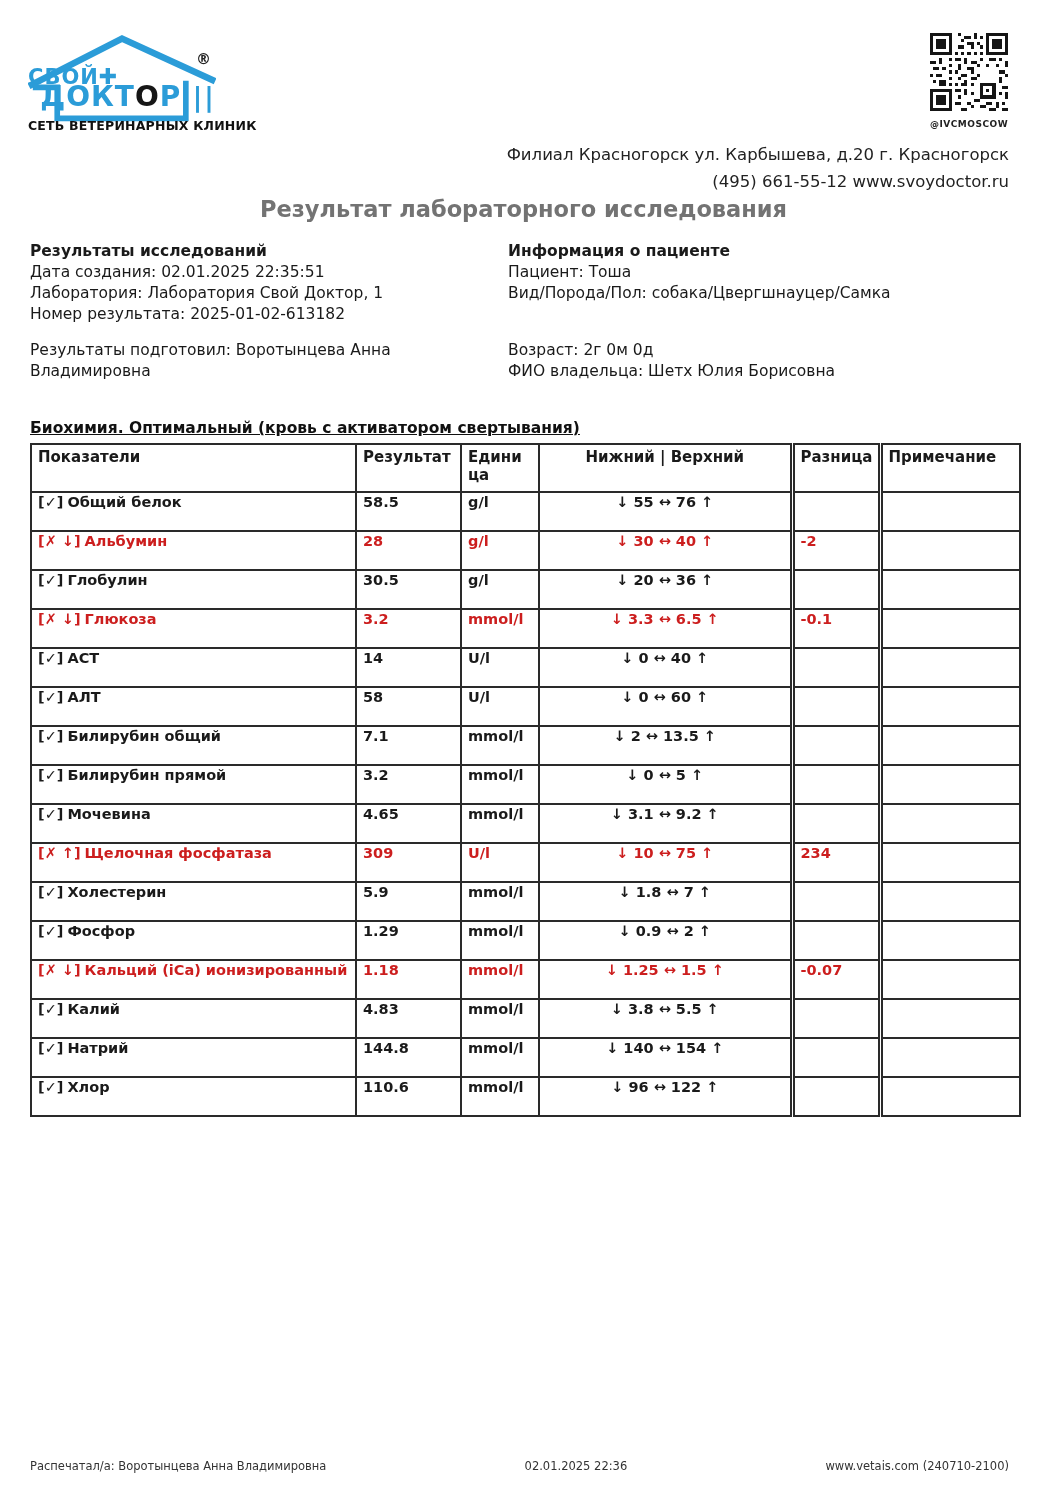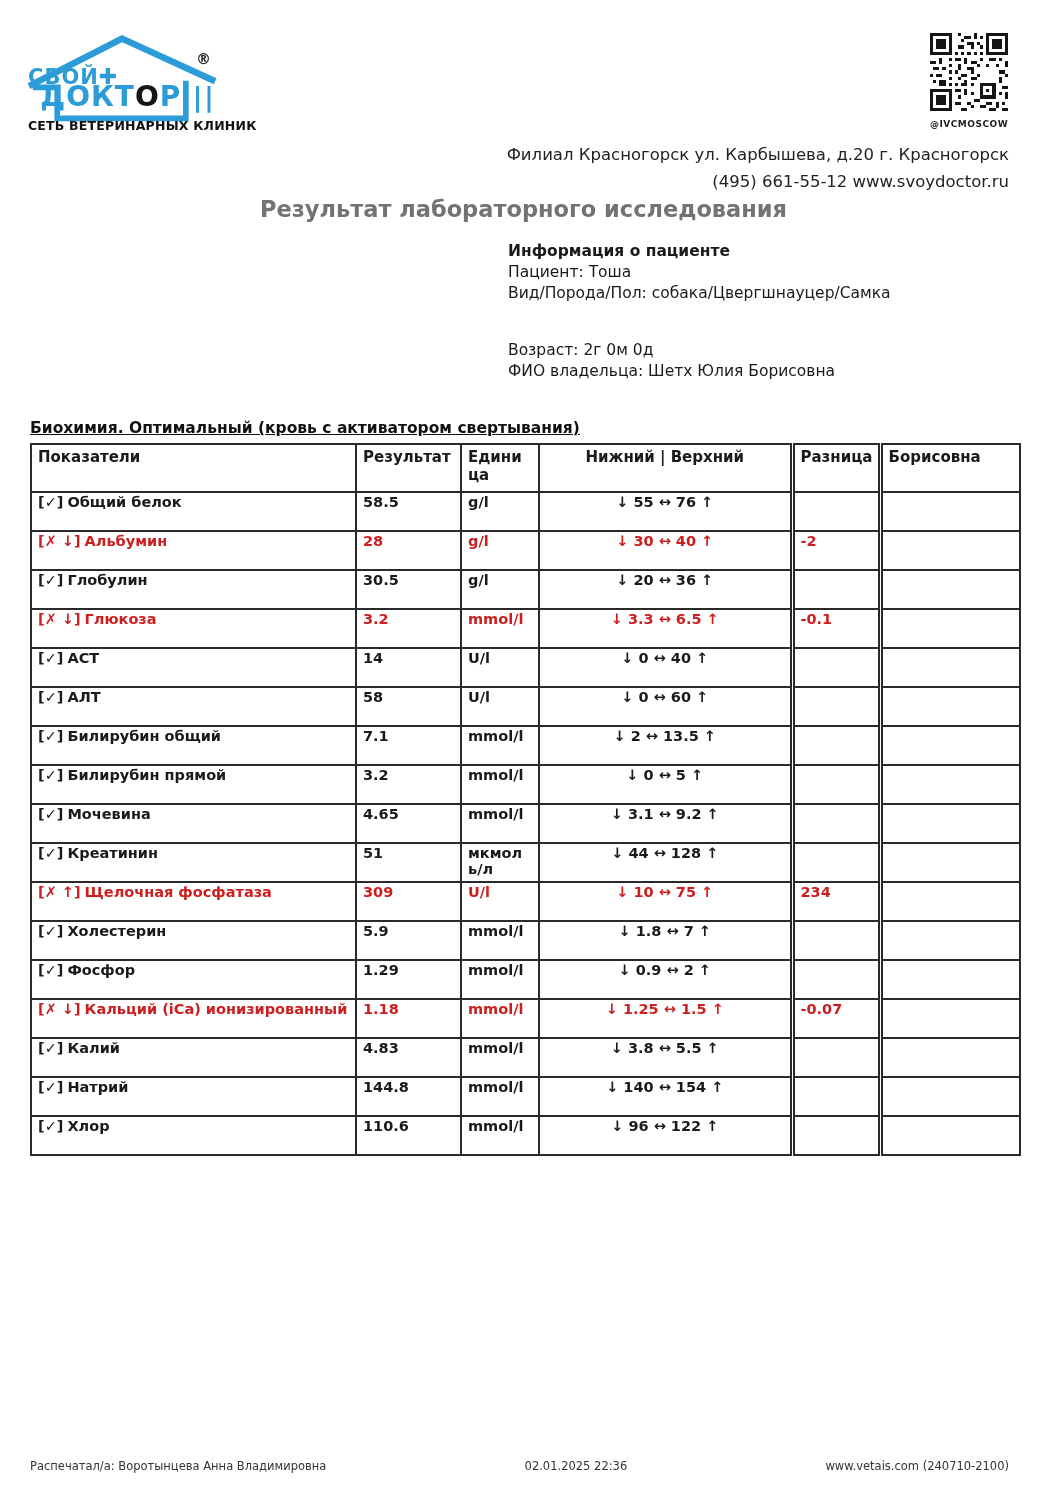--- a/index.html
+++ b/index.html
@@ -182,20 +182,27 @@
     <span class="qr-caption">@IVCMOSCOW</span>
   </div>
 
   <div class="contact">
     <div>Филиал Красногорск ул. Карбышева, д.20 г. Красногорск</div>
     <div>(495) 661-55-12 www.svoydoctor.ru</div>
   </div>
 
   <div class="doc-title">Результат лабораторного исследования</div>
 
+  <div class="info info-left">
+    <div class="hd">Результаты исследований</div>
+    <div>Дата создания: 02.01.2025 22:35:51</div>
+    <div>Лаборатория: Лаборатория Свой Доктор, 1</div>
+    <div>Номер результата: 2025-01-02-613182</div>
+    <div class="prepared">Результаты подготовил: Воротынцева Анна Владимировна</div>
+  </div>
 
   <div class="info info-right">
     <div class="hd">Информация о пациенте</div>
     <div>Пациент: Тоша</div>
     <div>Вид/Порода/Пол: собака/Цвергшнауцер/Самка</div>
     <div class="age-line">Возраст: 2г 0м 0д</div>
     <div>ФИО владельца: Шетх Юлия Борисовна</div>
   </div>
 
   <div class="section-heading">Биохимия. Оптимальный (кровь с активатором свертывания)</div>
@@ -209,21 +216,21 @@
         <col class="c-diff">
         <col class="c-note">
     </colgroup>
     <thead>
       <tr>
         <th>Показатели</th>
         <th>Результат</th>
         <th class="brk">Единица</th>
         <th class="center">Нижний | Верхний</th>
         <th class="dbl">Разница</th>
-        <th class="dbl">Борисовна</th>
+        <th class="dbl">Примечание</th>
       </tr>
     </thead>
     <tbody>
 
     <tr>
         <td><span class="flag">[✓]</span><span>Общий белок</span></td>
         <td>58.5</td>
         <td class="brk">g/l</td>
         <td class="center">↓ 55 ↔ 76 ↑</td>
         <td class="dbl"></td>
@@ -286,28 +293,20 @@
         <td class="dbl"></td>
       </tr>
         <tr>
         <td><span class="flag">[✓]</span><span>Мочевина</span></td>
         <td>4.65</td>
         <td class="brk">mmol/l</td>
         <td class="center">↓ 3.1 ↔ 9.2 ↑</td>
         <td class="dbl"></td>
         <td class="dbl"></td>
       </tr>
-        <tr>
-        <td><span class="flag">[✓]</span><span>Креатинин</span></td>
-        <td>51</td>
-        <td class="brk">мкмоль/л</td>
-        <td class="center">↓ 44 ↔ 128 ↑</td>
-        <td class="dbl"></td>
-        <td class="dbl"></td>
-      </tr>
         <tr class="abnormal">
         <td><span class="flag">[✗ ↑]</span><span>Щелочная фосфатаза</span></td>
         <td>309</td>
         <td class="brk">U/l</td>
         <td class="center">↓ 10 ↔ 75 ↑</td>
         <td class="dbl">234</td>
         <td class="dbl"></td>
       </tr>
         <tr>
         <td><span class="flag">[✓]</span><span>Холестерин</span></td>

